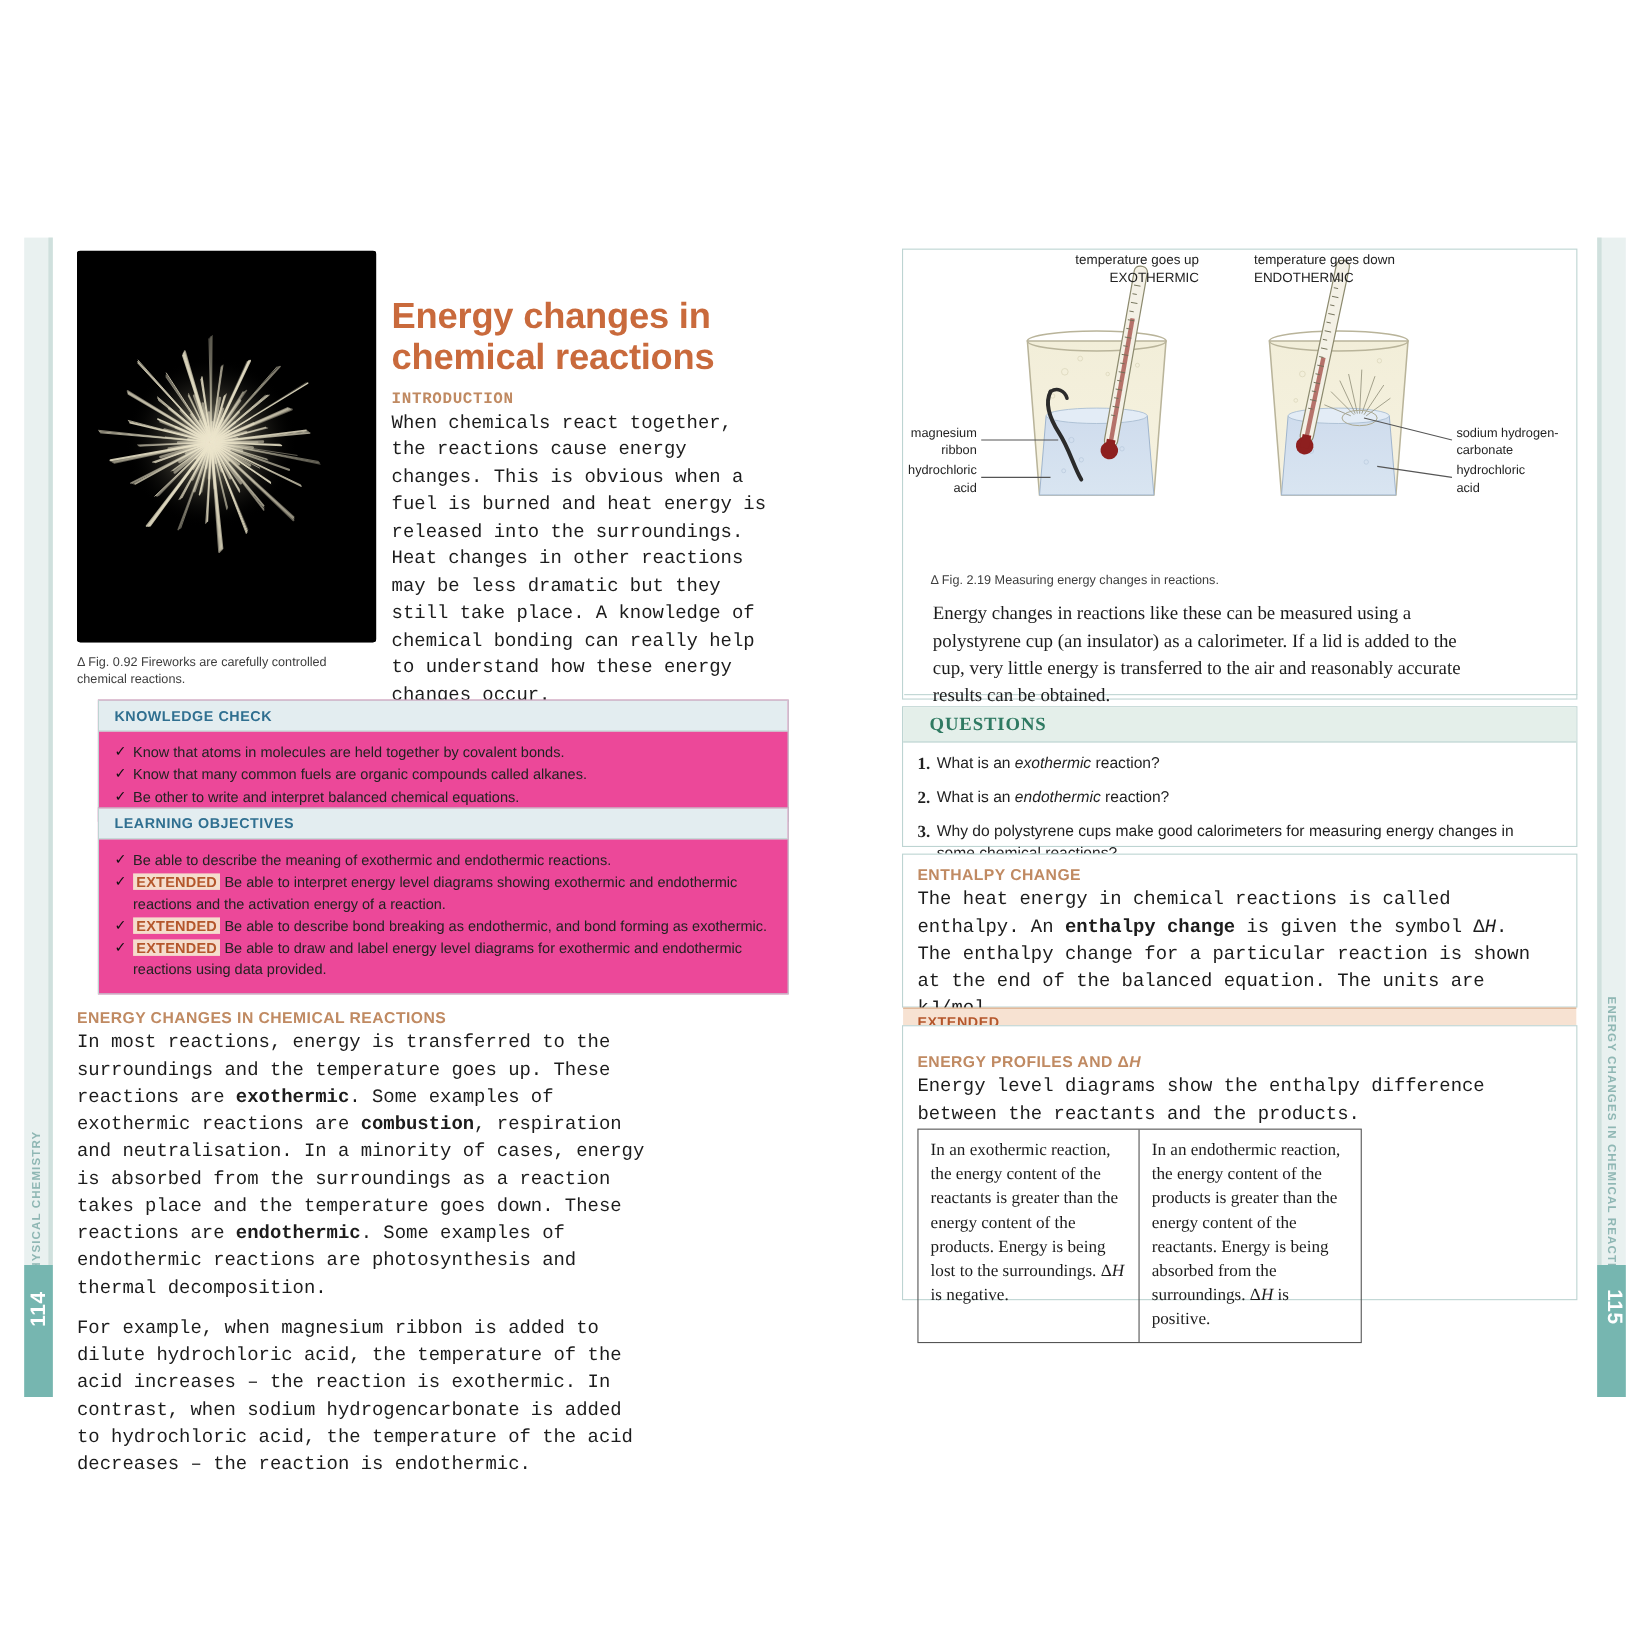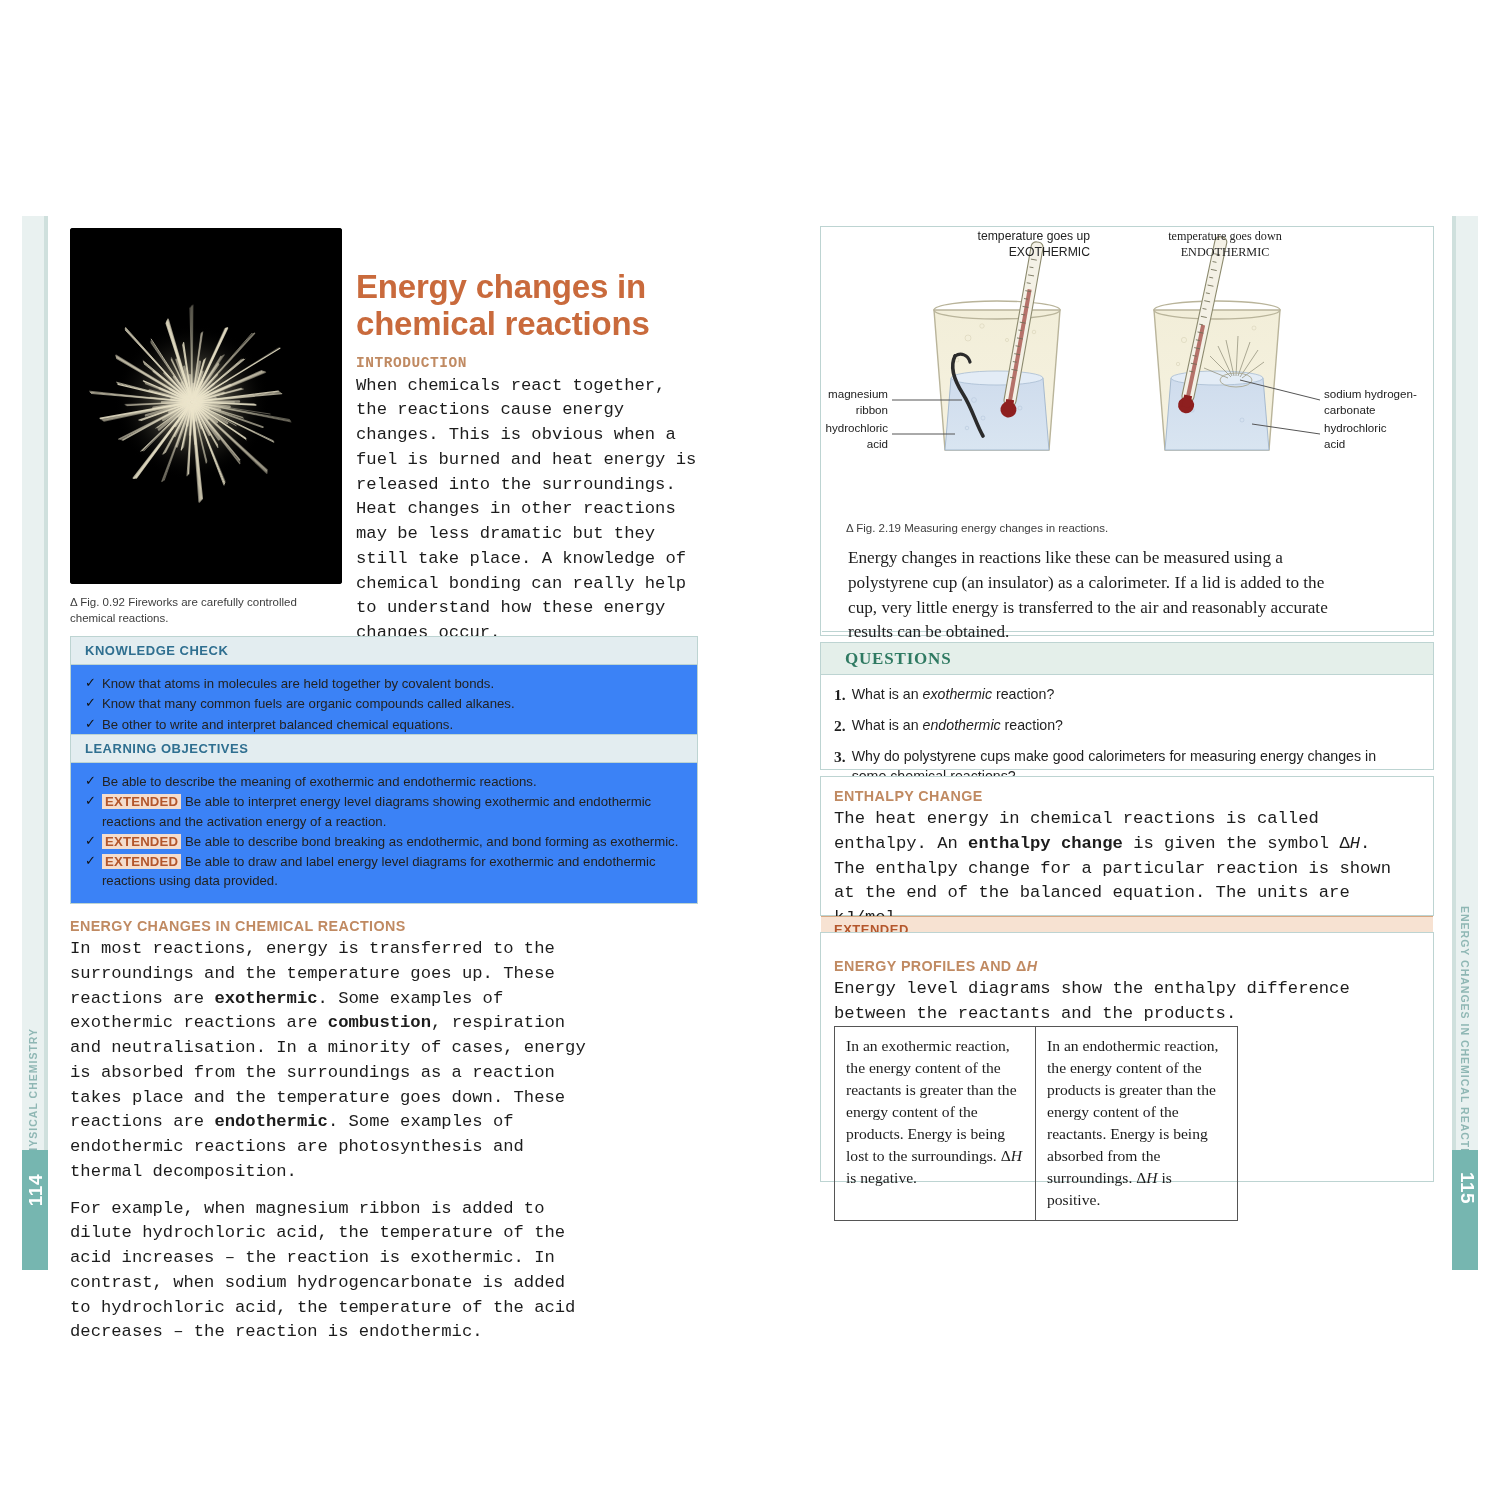--- a/index.html
+++ b/index.html
@@ -150,22 +150,23 @@
     line-height: 1.44;
     color: #1c1c1c;
     margin: 0;
   }
   #intro-text { margin-top: 2px; }
 
   
   .panel {
     position: absolute;
     border: 1px solid #bdd4d2;
-    background: #3b82f6;
+    background: #ec4899;
     box-sizing: border-box;
+    margin-left: 19px;
   }
   .panel-head {
     background: #e3edf0;
     border-bottom: 1px solid #bdd4d2;
     padding: 6px 14px 6px 14px;
     font-size: 13px;
     font-weight: bold;
     letter-spacing: 0.5px;
     color: #2f6f90;
   }
@@ -773,21 +774,21 @@
 
           <line x1="418" y1="152" x2="498" y2="172" stroke="#555" stroke-width="1"></line>
           <line x1="430" y1="196" x2="498" y2="206" stroke="#555" stroke-width="1"></line>
         </g>
       </svg>
 
       <div style="position:absolute;left:98px;top:0px;width:170px;text-align:right;font-size:12.2px;line-height:1.34;color:#222;">
         <div>temperature goes up</div>
         <div>EXOTHERMIC</div>
       </div>
-      <div style="position:absolute;left:318px;top:0px;width:170px;text-align:center;font-size:12.2px;line-height:1.34;color:#222;font-family:Liberation Serif, serif;">
+      <div style="position:absolute;left:318px;top:0px;width:170px;font-size:12.2px;line-height:1.34;color:#222;">
         <div>temperature goes down</div>
         <div>ENDOTHERMIC</div>
       </div>
 
       <div style="position:absolute;left:-14px;top:158px;width:80px;text-align:right;font-size:11.6px;line-height:1.35;color:#222;">
         <div>magnesium</div>
         <div>ribbon</div>
       </div>
       <div style="position:absolute;left:-14px;top:192px;width:80px;text-align:right;font-size:11.6px;line-height:1.35;color:#222;">
         <div>hydrochloric</div>

